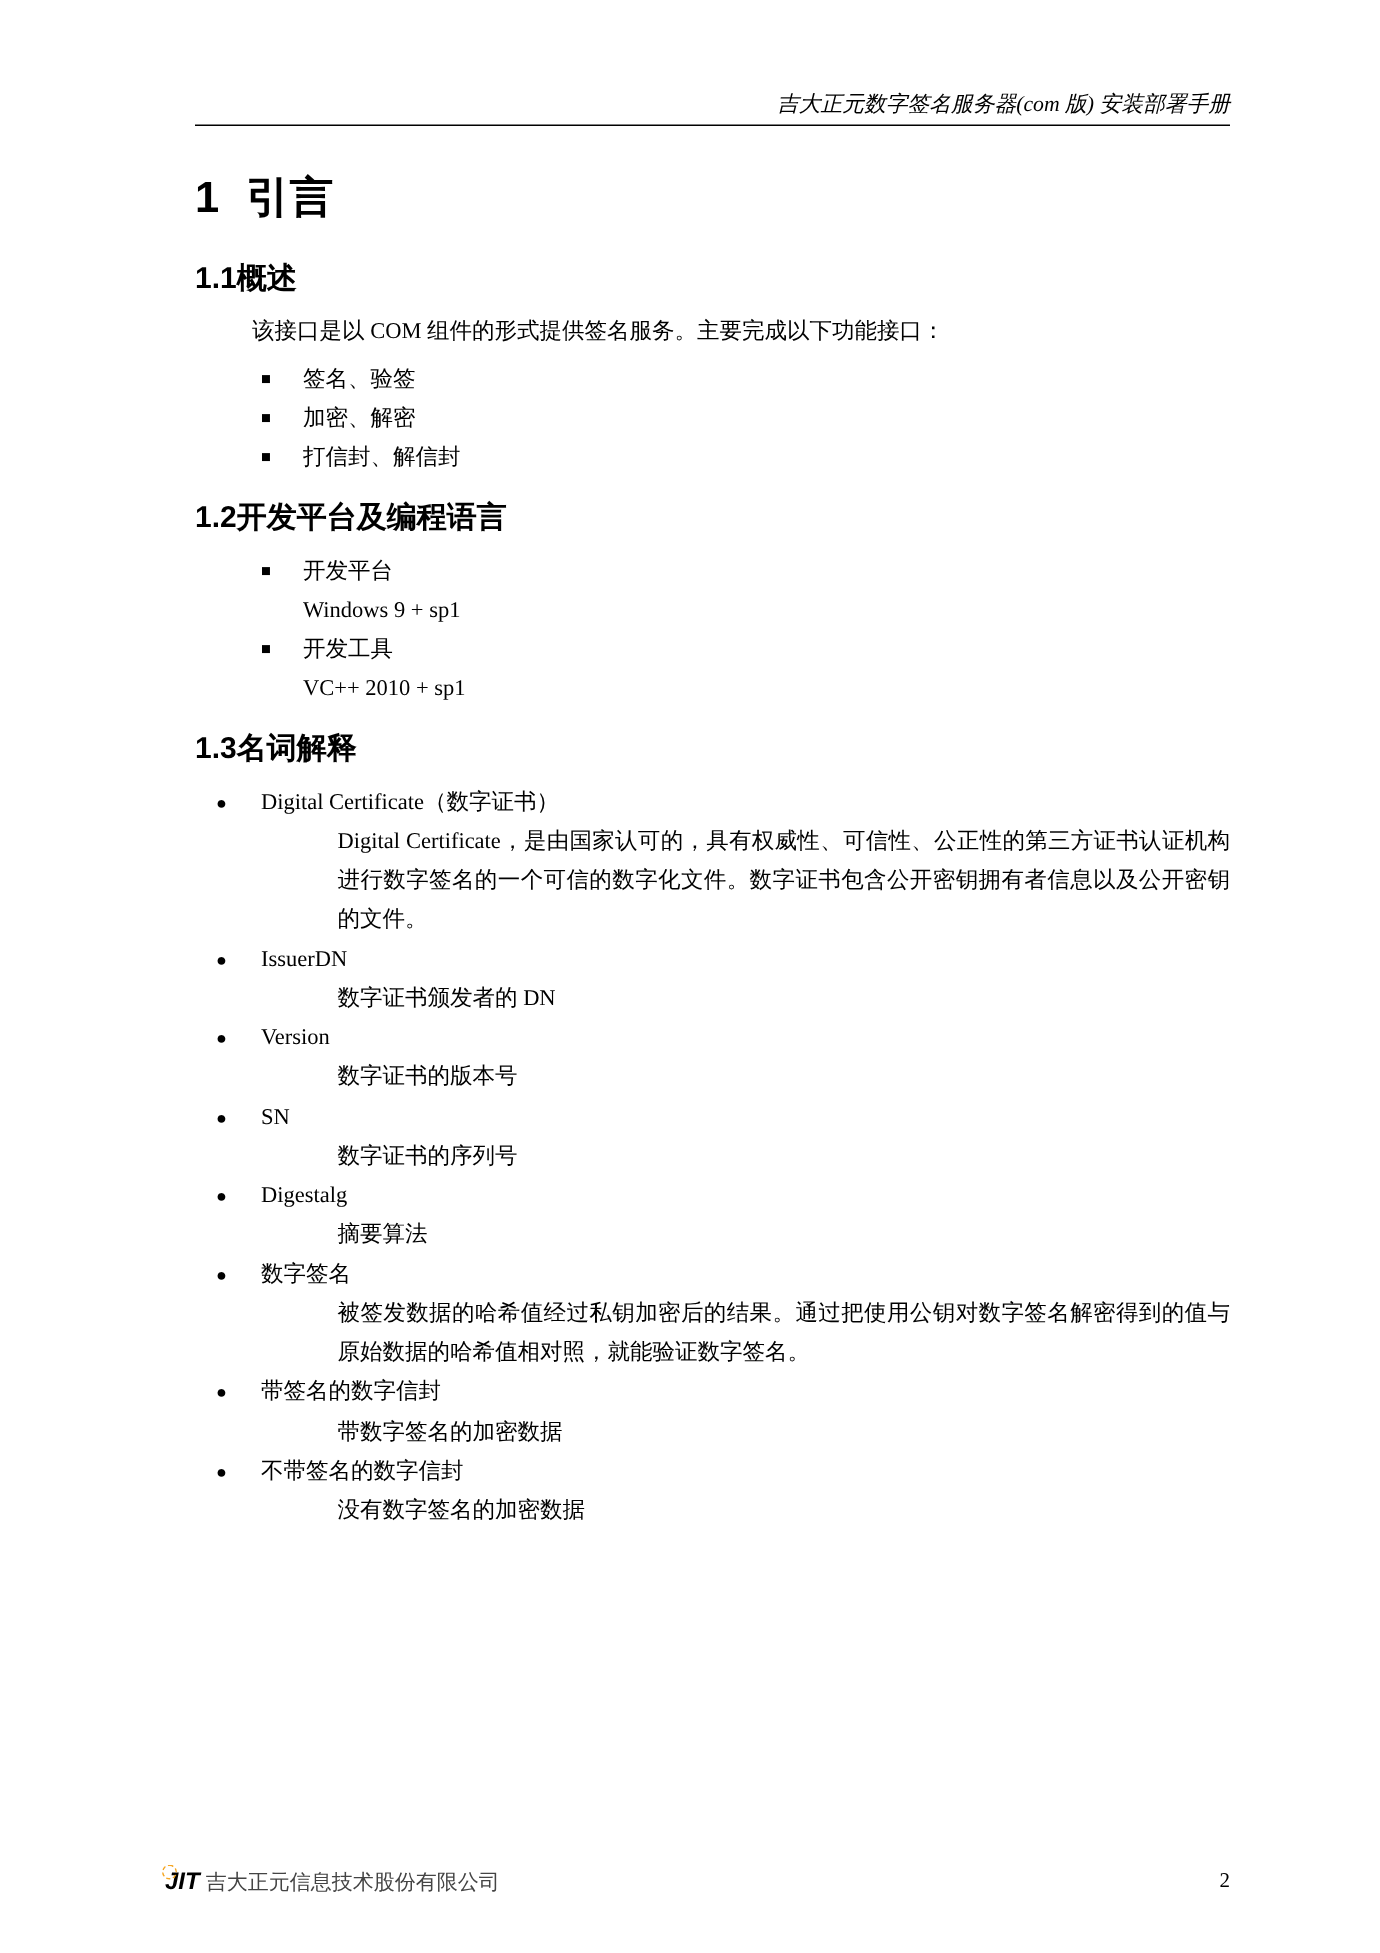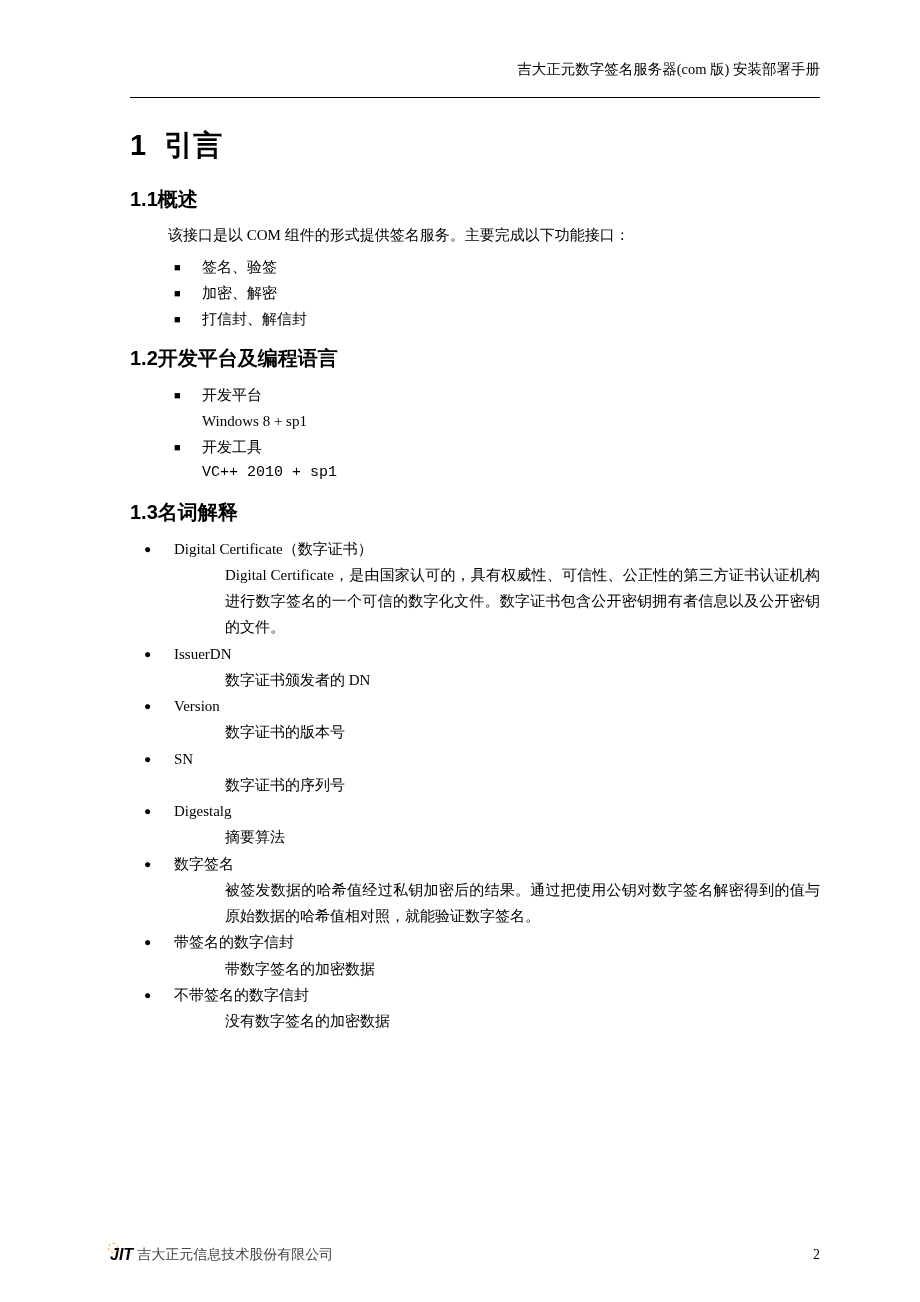--- a/index.html
+++ b/index.html
@@ -9,23 +9,24 @@
     width: 920px;
     height: 1302px;
     position: relative;
     color: #000;
   }
   .page {
     padding: 60px 100px 50px 130px;
   }
   .header-line {
     border-bottom: 1px solid #000;
-    padding-bottom: 18px;
+    padding-bottom: 4px;
     margin-bottom: 28px;
     text-align: right;
+    font-style: italic;
     font-size: 14.5px;
     font-family: "SimSun", serif;
   }
   .h1 {
     font-family: "SimHei", "黑体", Arial, sans-serif;
     font-size: 29px;
     font-weight: bold;
     margin: 10px 0 20px 0;
   }
   .h1 .num { margin-right: 18px; }
@@ -145,25 +146,25 @@
     <li>加密、解密</li>
     <li>打信封、解信封</li>
   </ul>
 
   <div class="h2">
     <span class="num">1.2</span><span>开发平台及编程语言</span>
   </div>
   <ul class="square-list">
     <li>
       <span>开发平台</span>
-      <span class="sub" style="margin-left:0;">Windows 8 + sp1</span>
+      <span class="sub" style="margin-left:0;">Windows 9 + sp1</span>
     </li>
     <li>
       <span>开发工具</span>
-      <span class="sub" style="margin-left:0;font-family:Liberation Mono, monospace;">VC++ 2010 + sp1</span>
+      <span class="sub" style="margin-left:0;">VC++ 2010 + sp1</span>
     </li>
   </ul>
 
   <div class="h2">
     <span class="num">1.3</span><span>名词解释</span>
   </div>
   <ul class="bullet-list">
     <li>
       <span>Digital Certificate（数字证书）</span>
       <span class="sub sub-justify">Digital Certificate，是由国家认可的，具有权威性、可信性、公正性的第三方证书认证机构进行数字签名的一个可信的数字化文件。数字证书包含公开密钥拥有者信息以及公开密钥的文件。</span>

